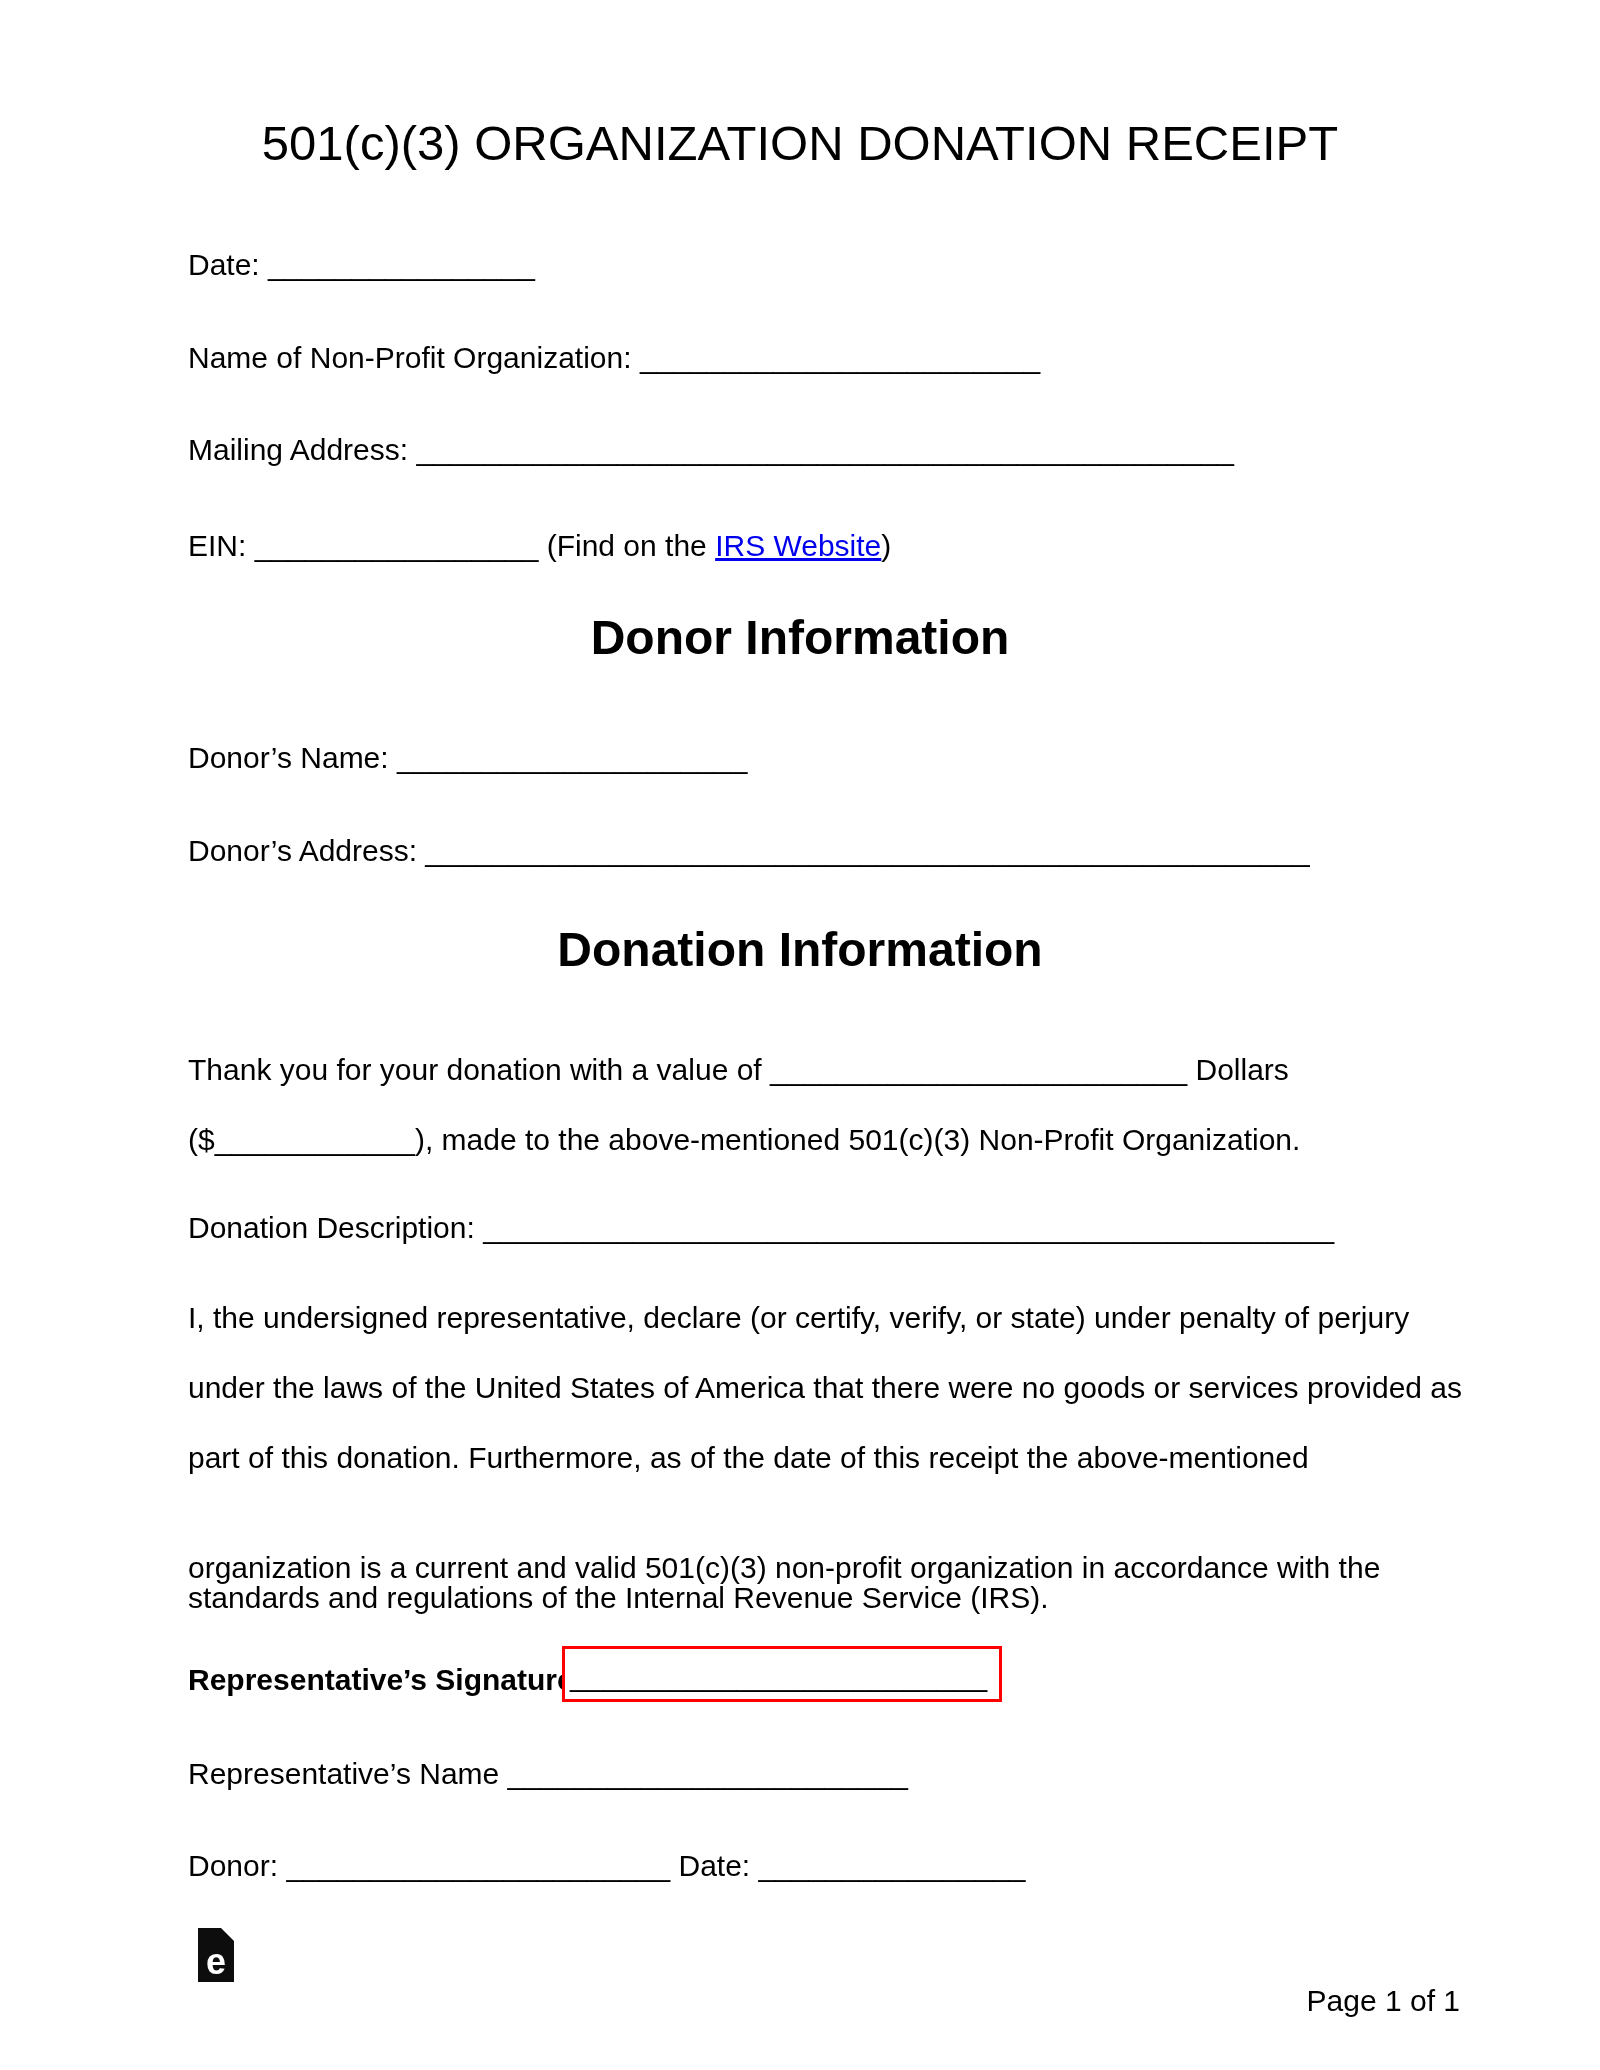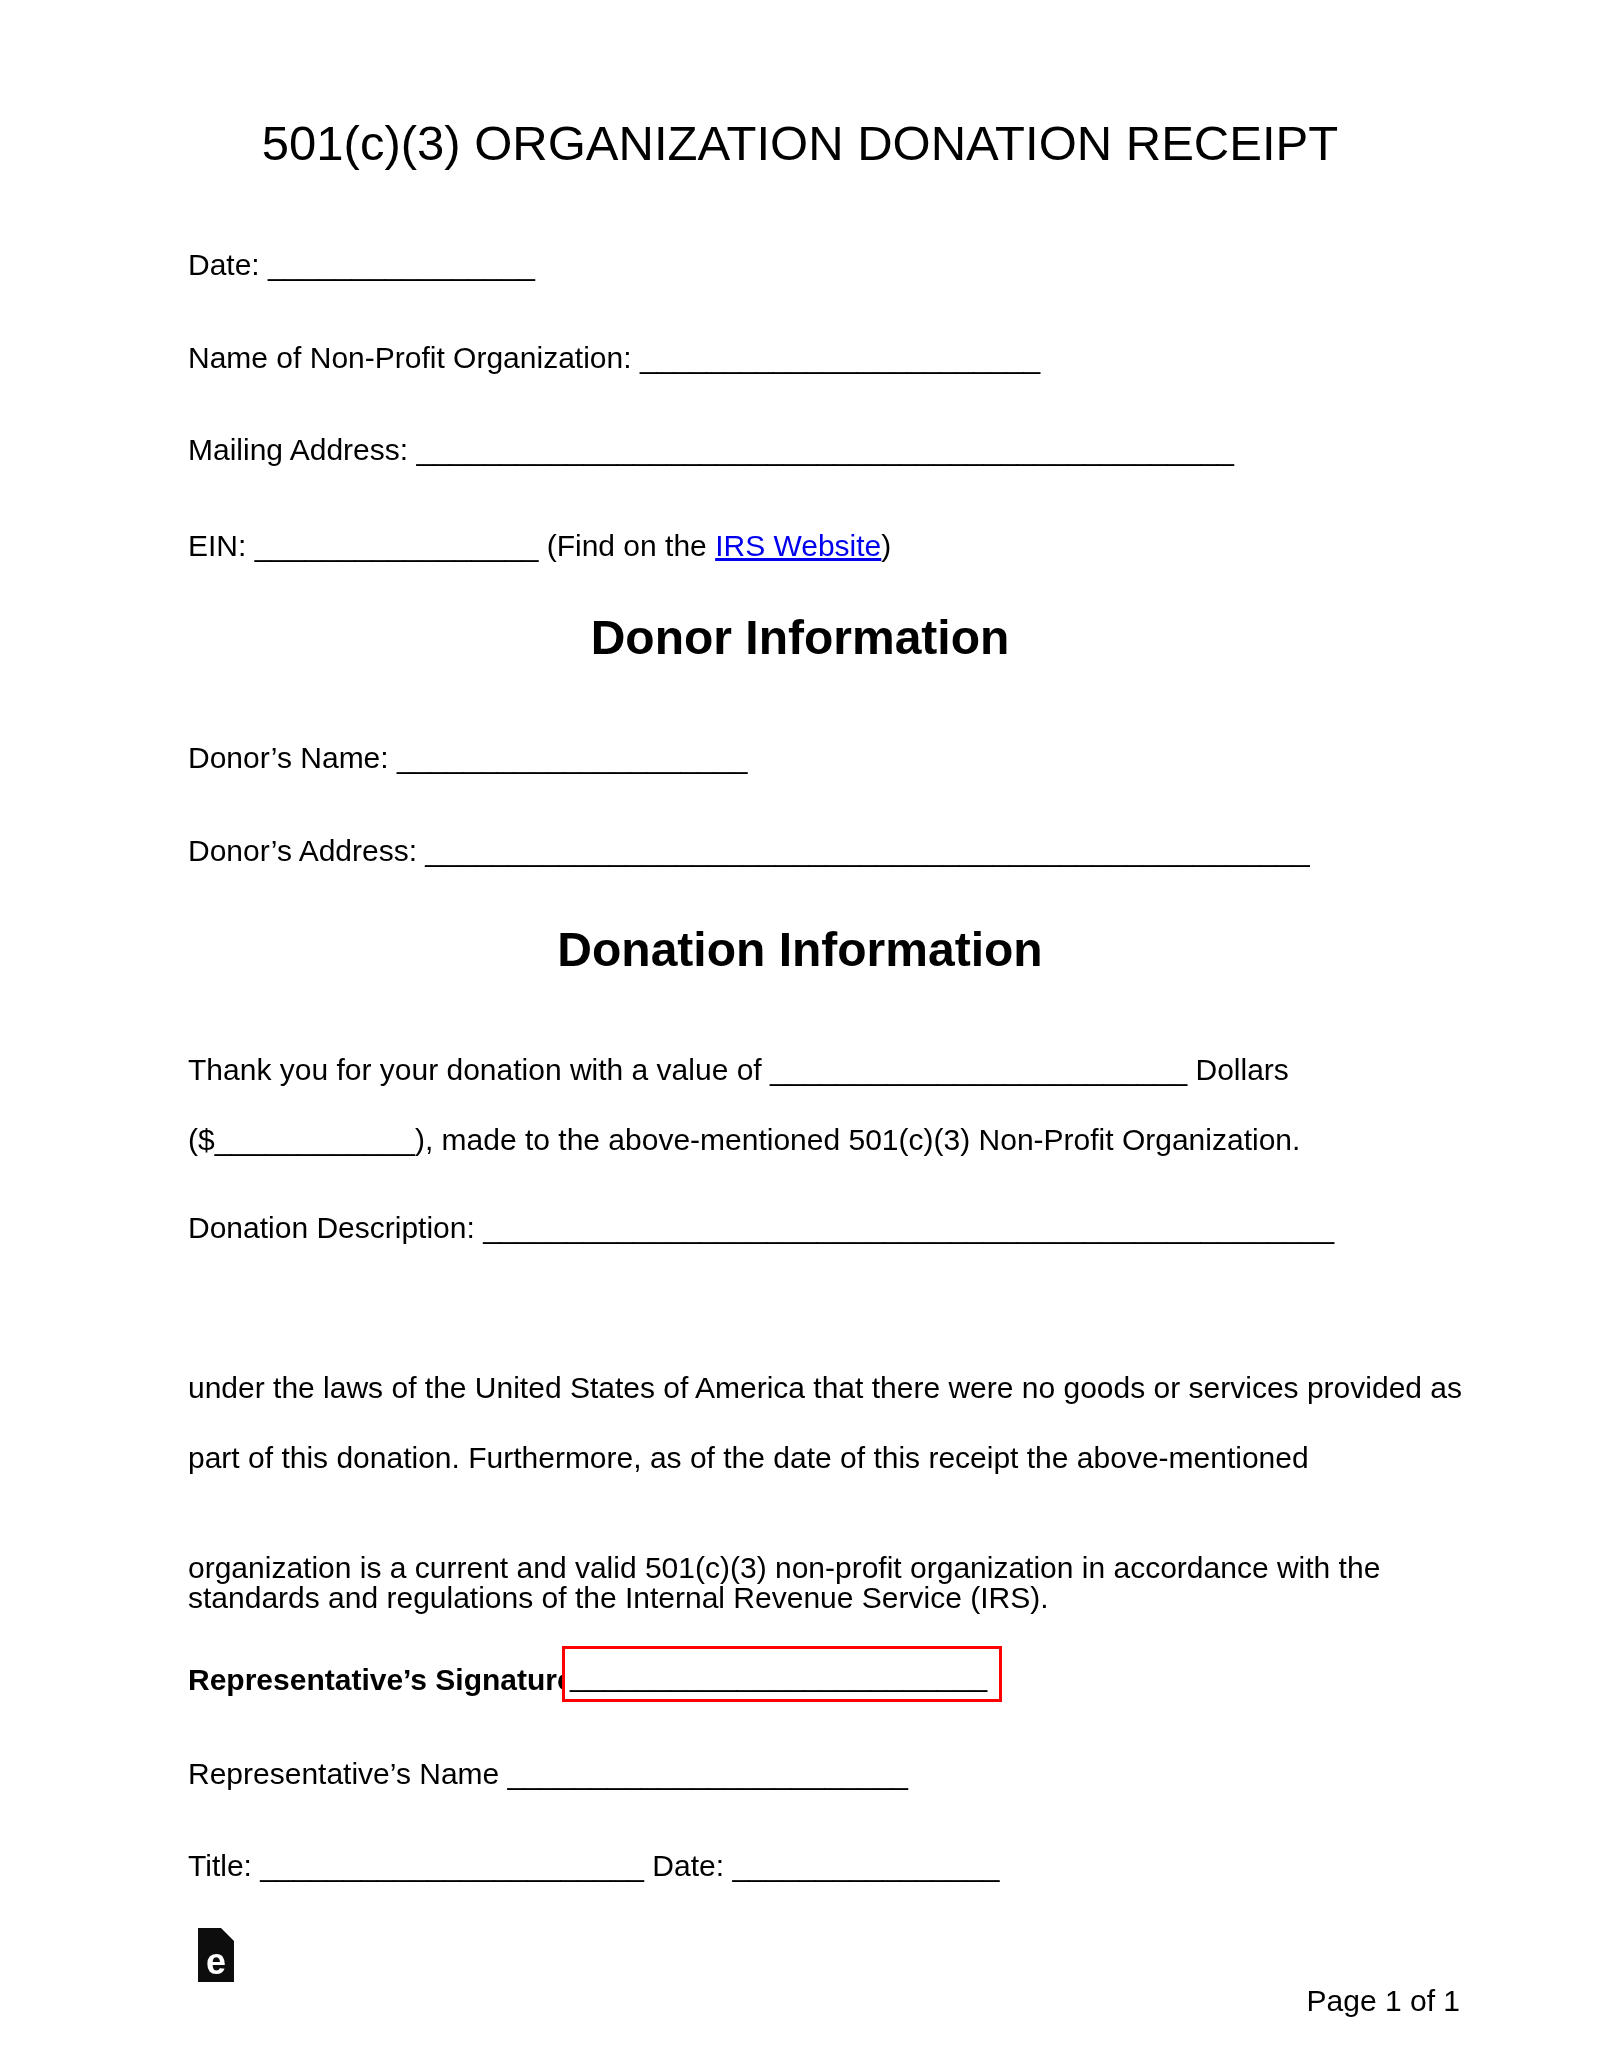--- a/index.html
+++ b/index.html
@@ -161,38 +161,39 @@
 
   <div class="line" style="top:1122px">
     <span>($</span><span class="blank">____________</span><span>), made to the above-mentioned 501(c)(3) Non-Profit Organization.</span>
   </div>
 
   <div class="line" style="top:1210px">
     <span>Donation Description:</span>
     <span class="blank">___________________________________________________</span>
   </div>
 
+  <div class="line" style="top:1300px">I, the undersigned representative, declare (or certify, verify, or state) under penalty of perjury</div>
   <div class="line" style="top:1370px">under the laws of the United States of America that there were no goods or services provided as</div>
   <div class="line" style="top:1440px">part of this donation. Furthermore, as of the date of this receipt the above-mentioned</div>
   <div class="line" style="top:1550px">organization is a current and valid 501(c)(3) non-profit organization in accordance with the</div>
   <div class="line" style="top:1580px">standards and regulations of the Internal Revenue Service (IRS).</div>
 
   <div class="line bold" style="top:1662px">Representative’s Signature</div>
 
   <div class="sig-box">
     <span class="blank">_________________________</span>
   </div>
 
   <div class="line" style="top:1756px">
     <span>Representative’s Name</span>
     <span class="blank">________________________</span>
   </div>
 
   <div class="line" style="top:1848px">
-    <span>Title:</span>
+    <span>Donor:</span>
     <span class="blank">_______________________</span>
     <span>Date:</span>
     <span class="blank">________________</span>
   </div>
 
   <div class="logo">
     <span class="logo-letter">e</span>
   </div>
 
   <div class="page-num">Page 1 of 1</div>

